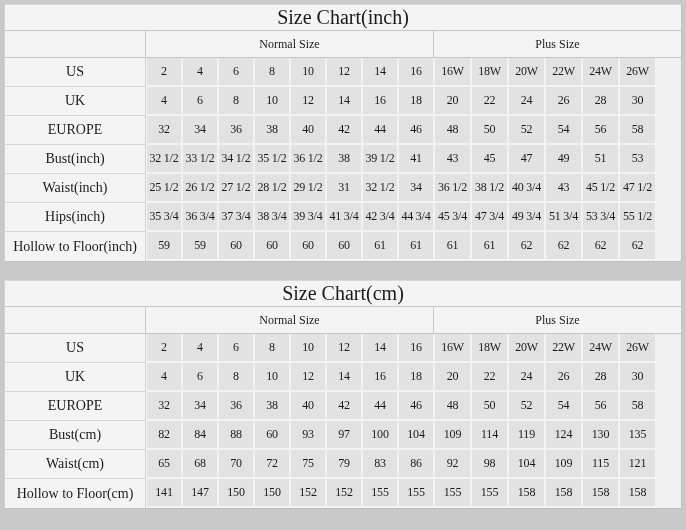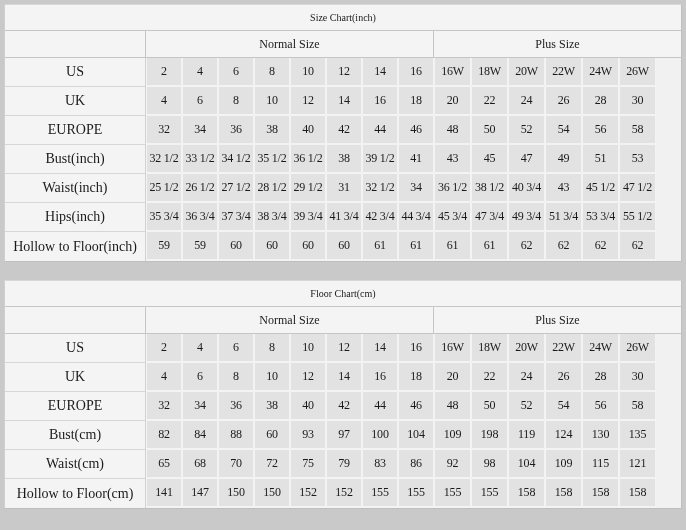--- a/index.html
+++ b/index.html
@@ -33,21 +33,21 @@
   }
   col.c-label  { width: 141px; }
   col.c-n      { width: 36px; }
   col.c-p      { width: 37px; }
   col.c-fill   { width: auto; }
 
   td { padding: 0; text-align: center; vertical-align: middle; overflow: hidden; white-space: nowrap; }
 
   tr.title-row td {
     height: 25px;
-    font-size: 10px;
+    font-size: 20px;
     border-bottom: 1px solid #c6c6c6;
     background: #f4f4f4;
   }
   tr.group-row td {
     height: 26px;
     font-size: 12px;
     background: #f4f4f4;
     border-bottom: 1px solid #c6c6c6;
   }
   tr.group-row td.corner {
@@ -257,21 +257,21 @@
         <col class="c-p">
           <col class="c-p">
           <col class="c-p">
           <col class="c-p">
           <col class="c-p">
           <col class="c-p">
         <col class="c-fill">
       </colgroup>
       <thead>
         <tr class="title-row">
-          <td colspan="16">Floor Chart(cm)</td>
+          <td colspan="16">Size Chart(cm)</td>
         </tr>
         <tr class="group-row">
           <td class="corner"></td>
           <td colspan="8" class="gh-normal">Normal Size</td>
           <td colspan="7" class="gh-plus">Plus Size</td>
         </tr>
       </thead>
       <tbody>
           <tr>
             <td class="label">US</td>
@@ -331,21 +331,21 @@
             <td class="label">Bust(cm)</td>
             <td class="v n">82</td>
             <td class="v n">84</td>
             <td class="v n">88</td>
             <td class="v n">60</td>
             <td class="v n">93</td>
             <td class="v n">97</td>
             <td class="v n">100</td>
             <td class="v n">104</td>
             <td class="v p">109</td>
-            <td class="v p">198</td>
+            <td class="v p">114</td>
             <td class="v p">119</td>
             <td class="v p">124</td>
             <td class="v p">130</td>
             <td class="v p">135</td>
             <td class="filler"></td>
           </tr>
           <tr>
             <td class="label">Waist(cm)</td>
             <td class="v n">65</td>
             <td class="v n">68</td>

